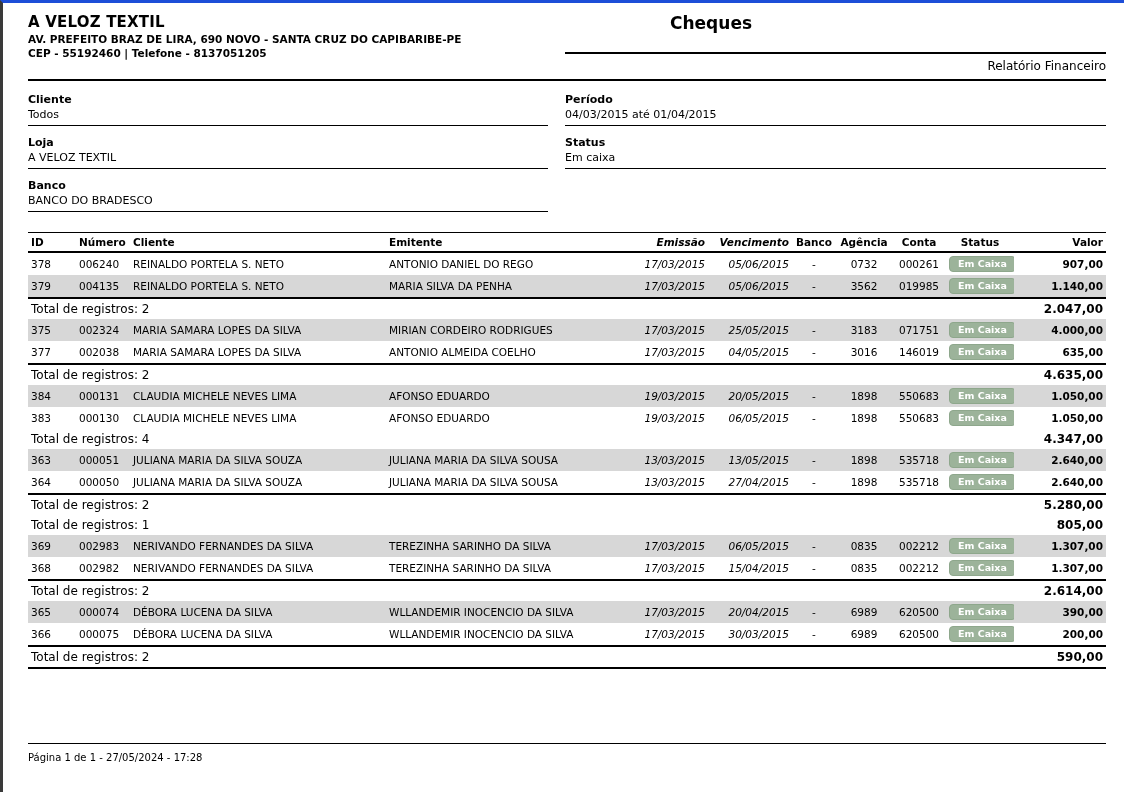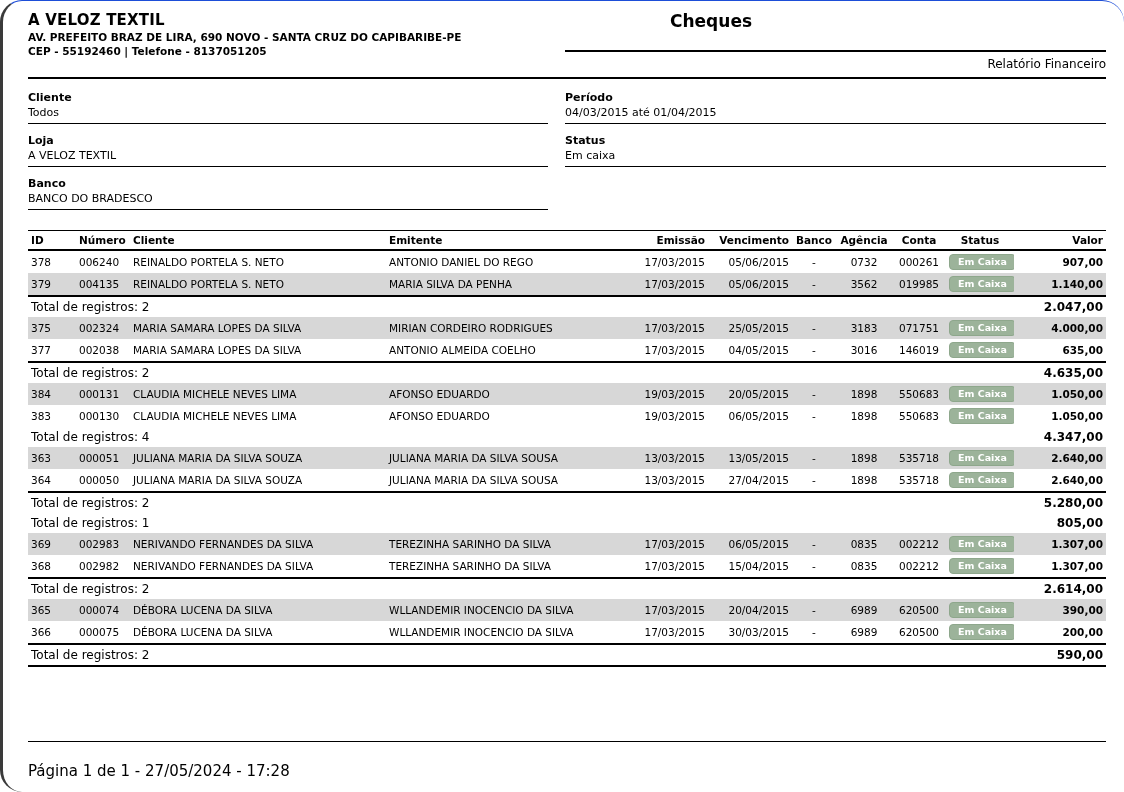--- a/index.html
+++ b/index.html
@@ -1,20 +1,20 @@
 <!DOCTYPE html>
 <html style="--badge-bg: #9cb39a; --badge-border: #8ea78c; --row-shade: #d7d7d7;"><head>
 <meta charset="utf-8">
 <style>
   html,body { margin:0; padding:0; background:#ffffff; }
   body { font-family:"DejaVu Sans","Liberation Sans",sans-serif; color:#000; }
   .page {
     position:relative; width:1124px; height:792px; box-sizing:border-box;
     background:#fff; overflow:hidden;
-    border-left:3px solid #3a3a3a; border-top:1px solid #1d4ed8;border-radius:22px;
+    border-left:3px solid #3a3a3a; border-top:3px solid #1d4ed8;
   }
   .content { padding:10px 18px 0 25px; }
 
   
   .hdr { display:flex; align-items:flex-start; border-bottom:2px solid #000; padding-bottom:6px; }
   .company { flex:1 1 auto; }
   .company-name { font-size:15px; font-weight:bold; letter-spacing:.2px; }
   .company-line { font-size:10.5px; font-weight:bold; margin-top:2px; }
   .report-head { width:541px; flex:0 0 541px; }
   .report-title { font-size:17px; font-weight:bold; padding-left:105px; padding-bottom:19px; border-bottom:2px solid #000; }
@@ -23,36 +23,36 @@
   
   .filters { display:grid; grid-template-columns:520px 1fr; column-gap:17px; margin-top:12px; }
   .field { border-bottom:1px solid #000; padding-bottom:4px; margin-bottom:10px; }
   .field .lbl { font-size:11px; font-weight:bold; }
   .field .val { font-size:11px; margin-top:2px; }
 
   
   table.report { width:100%; border-collapse:collapse; table-layout:fixed; margin-top:10px; }
   table.report th, table.report td { white-space:nowrap; overflow:hidden; padding:3px 3px; font-size:10.5px; }
   table.report thead th { border-top:1px solid #000; border-bottom:2px solid #000; font-weight:bold; }
-  .al { text-align:left; } .ar { text-align:right; } .ac { text-align:center; }
+  .al { text-align:left; } .ar { text-align:right;font-style:italic; } .ac { text-align:center; }
   tr.shade td { background:var(--row-shade,#d7d7d7); }
   tr.group-end td { border-bottom:2px solid #000; }
   tr.table-end td { border-bottom:2px solid #000; }
   td.valor, th.valor { font-weight:bold; text-align:right; }
   tr.total-row td { background:#fff; font-size:12px; }
   .badge {
     display:inline-block; background:var(--badge-bg,#9cb39a); color:#fff;
     font-size:9.5px; font-weight:bold; border-radius:4px; padding:1px 8px 2px;
     border:1px solid var(--badge-border,#8ea78c);
   }
 
   
   .footer {
     position:absolute; left:25px; right:18px; top:740px;
-    border-top:1px solid #000; padding-top:20px; font-size:15px;
+    border-top:1px solid #000; padding-top:8px; font-size:10px;
   }
 </style>
 </head>
 <body>
 
 <div class="page">
   <div class="content">
 
     <div class="hdr">
       <div class="company">

